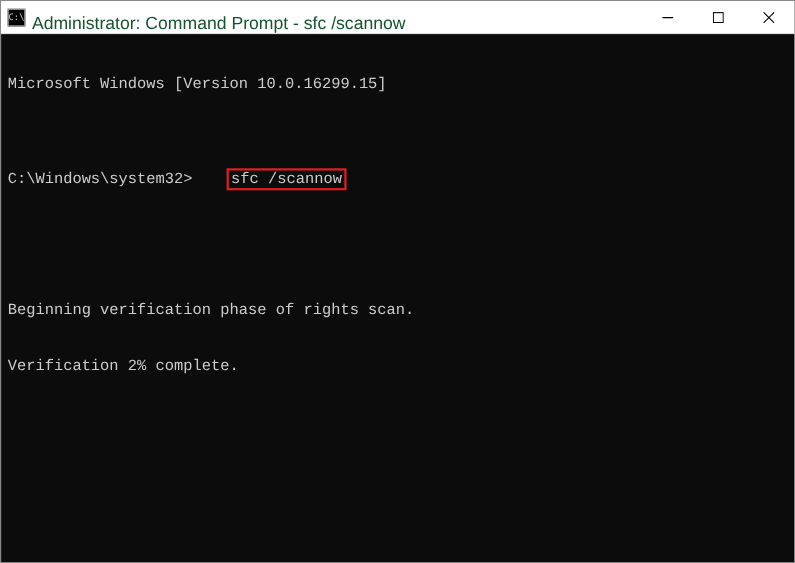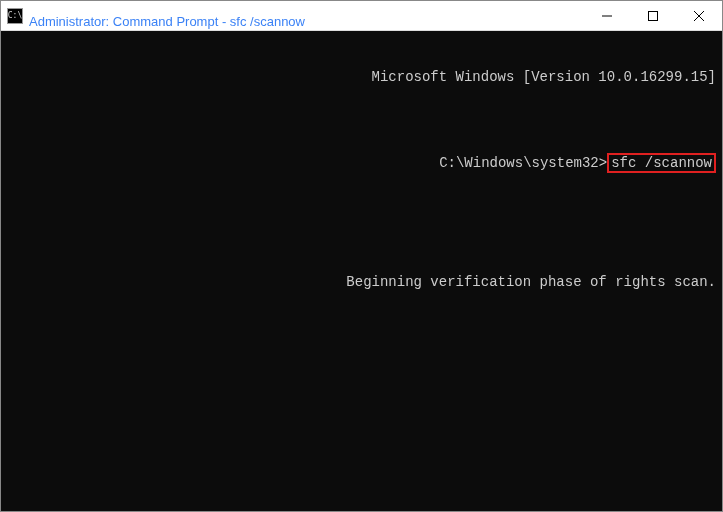--- a/index.html
+++ b/index.html
@@ -37,22 +37,22 @@
       border: 1px solid #999;
       margin-right: 6px;
       display: inline-flex;
       align-items: center;
       justify-content: center;
       font-size: 8px;
       color: #ccc;
       font-family: Consolas, monospace;
     }
     .titlebar-title {
-      font-size: 13px;
-      color: #3b82f6;
+      font-size: 16px;
+      color: #14532d;
       flex: 1;
       margin-top: 12px;
     }
     .titlebar-controls {
       display: flex;
       height: 100%;
     }
     .titlebar-btn {
       width: 46px;
       height: 100%;
@@ -71,29 +71,29 @@
       flex: 1;
       background: #0c0c0c;
       color: #cccccc;
       font-family: Consolas, "Courier New", monospace;
       font-size: 14px;
       line-height: 1.2;
       padding: 4px 6px;
       white-space: pre;
       overflow: auto;
       position: relative;
-      text-align: right;
     }
     .terminal-line {
       display: block;
     }
     .highlight-box {
       border: 2px solid #e02020;
       padding: 0 2px;
       display: inline-block;
+      margin-left: 31px;
     }
     .prompt-row {
       display: inline;
       margin-top: 22px;
     }
   </style>
 </head>
 <body>
 
 <div class="window">
@@ -120,14 +120,15 @@
     </div>
   </div>
 
   <div class="terminal">
     <span class="terminal-line">Microsoft Windows [Version 10.0.16299.15]</span>
     <span class="terminal-line"></span>
     <span class="terminal-line"><span class="prompt-row">C:\Windows\system32&gt;</span><span class="highlight-box">sfc /scannow</span></span>
     <span class="terminal-line"></span>
     <span class="terminal-line"></span>
     <span class="terminal-line">Beginning verification phase of rights scan.</span>
+    <span class="terminal-line">Verification 2% complete.</span>
   </div>
 </div>
 
 </body></html>

